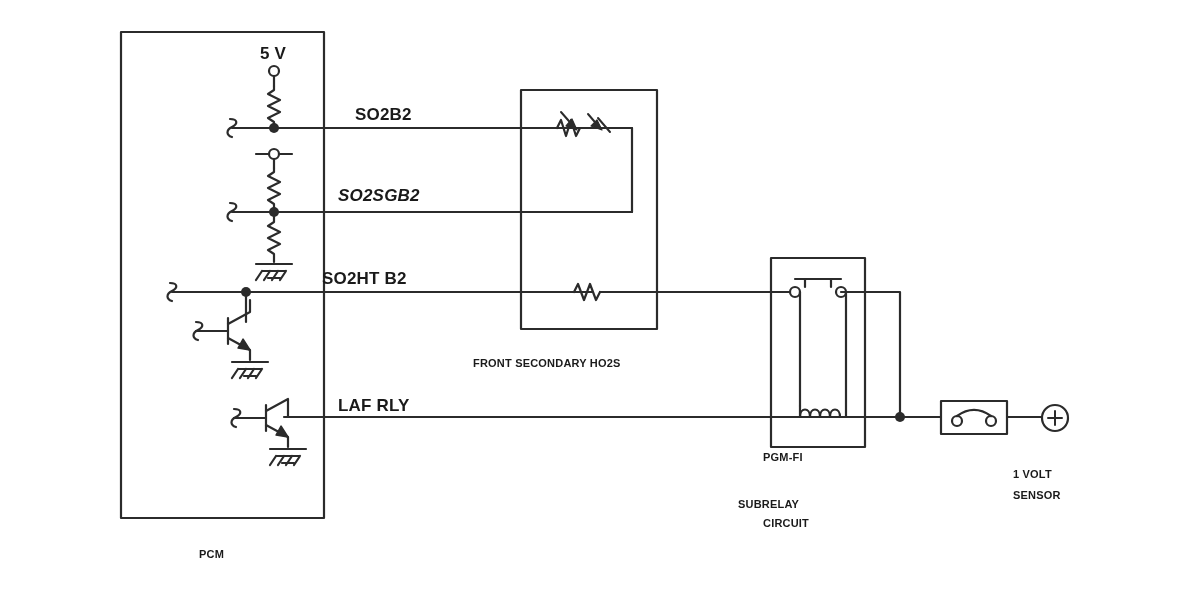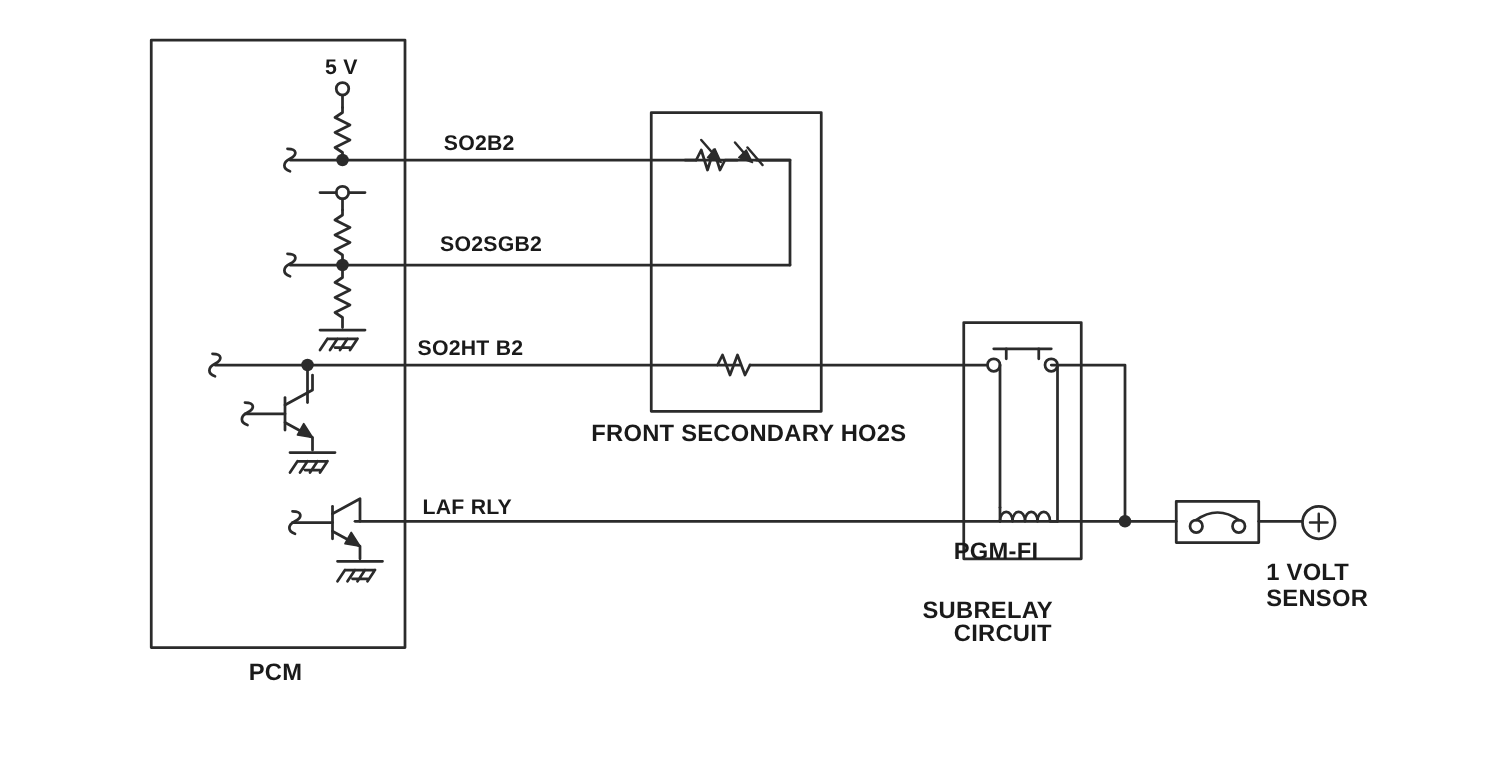--- a/index.html
+++ b/index.html
@@ -25,21 +25,21 @@
   .lbl {
     position: absolute;
     font-family: "Liberation Sans", sans-serif;
     font-weight: bold;
     color: #1a1a1a;
     white-space: pre;
     line-height: 1.18;
     letter-spacing: 0.2px;
   }
   .lbl-sig { font-size: 17px; }
-  .lbl-blk { font-size: 19px; }
+  .lbl-blk { font-size: 11px; margin-top: 20px; }
 </style>
 </head>
 <body>
 
 <div id="root">
 
   <svg id="diagram-svg" viewBox="0 0 1199 606">
     <g fill="none" stroke="#2b2b2b" stroke-width="2.2" stroke-linecap="round" stroke-linejoin="round">
 
       <rect x="121" y="32" width="203" height="486" fill="none" stroke="#2b2b2b" stroke-width="2.2"></rect>
@@ -127,22 +127,22 @@
       <path d="M900 417 L941 417"></path>
       <path d="M1007 417 L1042 417"></path>
       <circle cx="1055" cy="418" r="13" fill="#ffffff" stroke="#2b2b2b" stroke-width="2.2"></circle>
       <path d="M1048 418 L1062 418 M1055 411 L1055 425" stroke-width="2"></path>
 
     </g>
   </svg>
 
   <div class="lbl lbl-sig" style="left:260px; top:44px;">5 V</div>
   <div class="lbl lbl-sig" style="left:334px; top:105px;margin-left:21px;">SO2B2</div>
-  <div class="lbl lbl-sig" style="left:352px; top:186px;">SO2SGB2</div>
-  <div class="lbl lbl-sig" style="left:334px; top:269px;">SO2HT B2</div>
+  <div class="lbl lbl-sig" style="left:338px; top:186px;font-style:italic;">SO2SGB2</div>
+  <div class="lbl lbl-sig" style="left:322px; top:269px;">SO2HT B2</div>
   <div class="lbl lbl-sig" style="left:338px; top:396px;">LAF RLY</div>
 
   <div class="lbl lbl-blk" style="left:199px; top:528px;">PCM</div>
 
   <div class="lbl lbl-blk" style="left:473px; top:337px;">FRONT SECONDARY HO2S</div>
 
   <div class="lbl lbl-blk" style="left:763px; top:431px;">PGM-FI</div>
   <div class="lbl lbl-blk" style="left:738px; top:478px;">SUBRELAY</div>
   <div class="lbl lbl-blk" style="left:763px; top:497px;text-align:center;">CIRCUIT</div>
 

